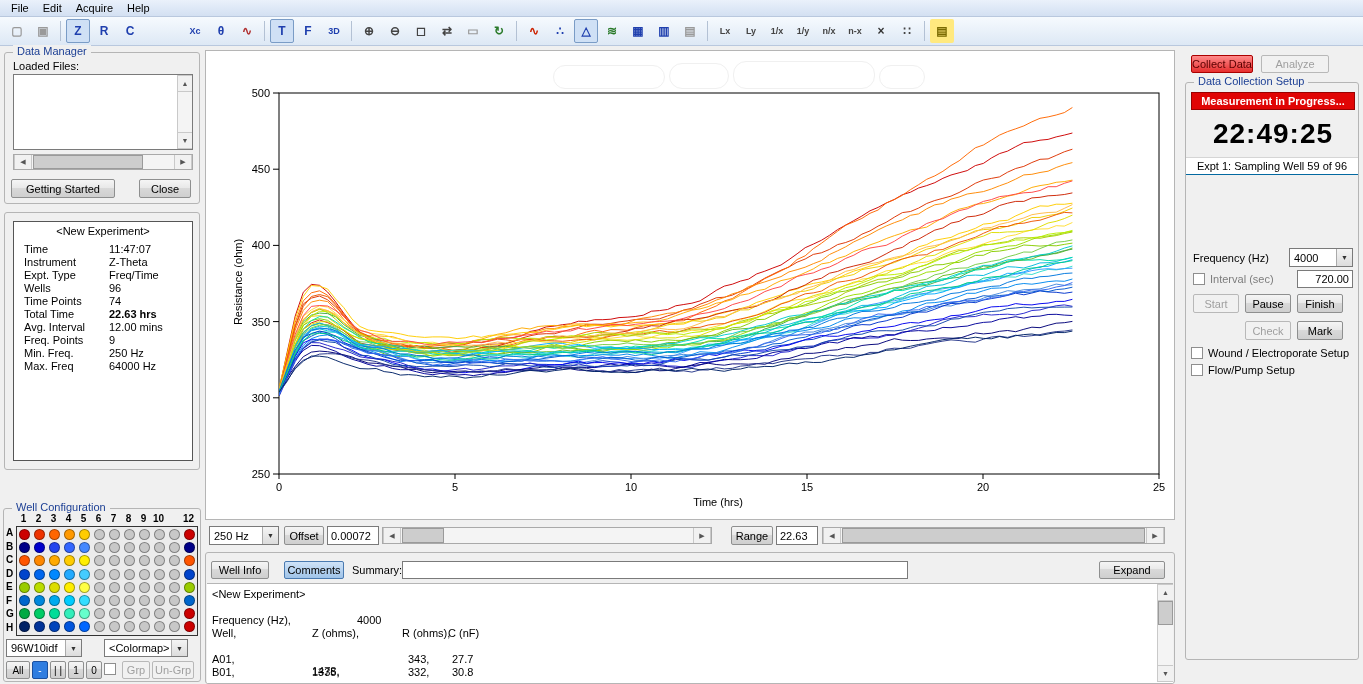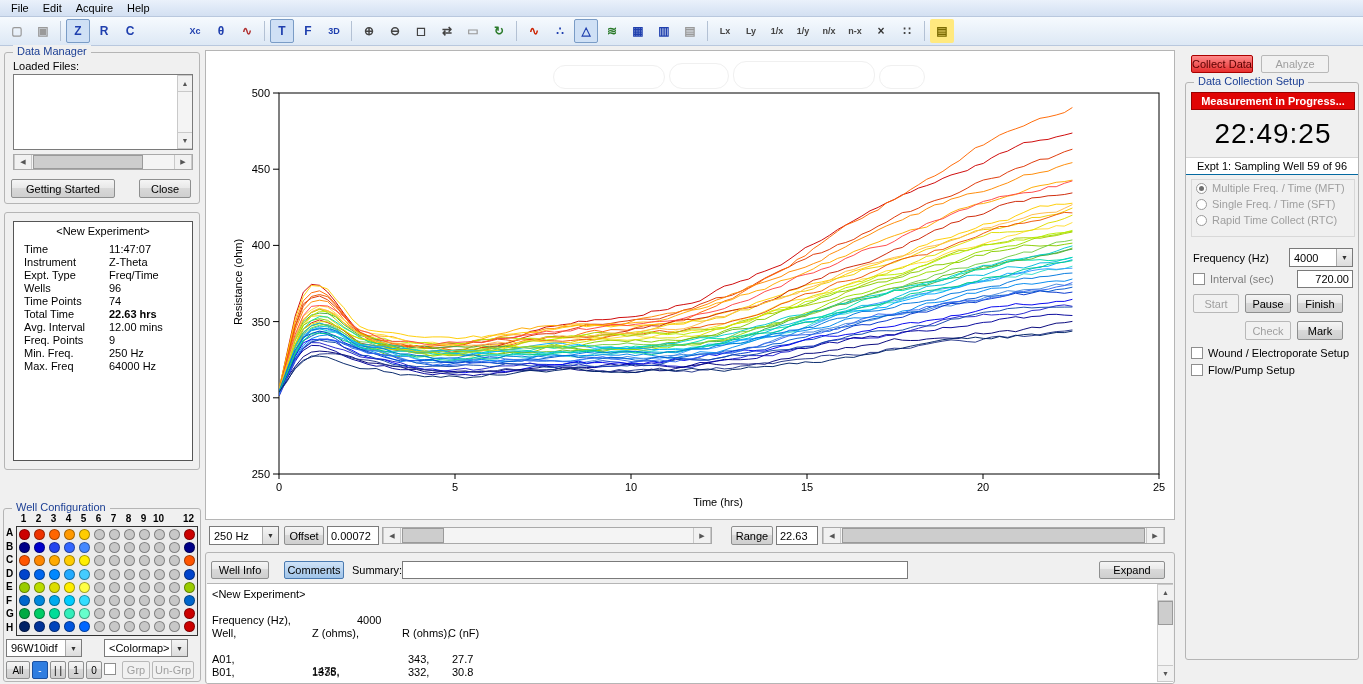--- a/index.html
+++ b/index.html
@@ -474,38 +474,24 @@
 </div>
 
 <div class="btn danger" style="left:1191px;top:55px;width:62px;height:18px">Collect Data</div>
 <div class="btn disabled" style="left:1261px;top:55px;width:68px;height:18px">Analyze</div>
 
 <div class="groupbox" style="left:1185px;top:82px;width:174px;height:578px">
   <span class="gb-label">Data Collection Setup</span>
 
   <div style="position:absolute;left:5px;top:9px;width:164px;height:18px;background:#e00505;border:1px solid #990000;box-sizing:border-box;color:#fff;font-weight:bold;display:flex;align-items:center;justify-content:center">Measurement in Progress...</div>
 
-  <div style="position:absolute;left:0;top:30px;width:174px;height:42px;display:flex;align-items:center;justify-content:center;font-size:28px;font-weight:normal;letter-spacing:1px">22:49:25</div>
+  <div style="position:absolute;left:0;top:30px;width:174px;height:42px;display:flex;align-items:center;justify-content:center;font-size:28px;font-weight:bold;letter-spacing:1px">22:49:25</div>
 
   <div style="position:absolute;left:0;top:74px;width:172px;height:16px;background:#fff;border-top:1px solid #d5d5d5;border-bottom:1px solid #0369a1;display:flex;align-items:center;justify-content:center;font-size:11px">Expt 1: Sampling Well 59 of 96</div>
 
-  <div id="modes" style="position:absolute;left:5px;top:96px;width:164px;height:58px;border:1px solid #d8d8d8;box-sizing:border-box">
-      <div style="display: flex; align-items: center; gap: 5px; padding: 2px 4px; color: rgb(159, 159, 159); white-space: nowrap;">
-        <span class="radio sel"></span>
-        <span>Multiple Freq. / Time (MFT)</span>
-      </div>
-      <div style="display: flex; align-items: center; gap: 5px; padding: 2px 4px; color: rgb(159, 159, 159); white-space: nowrap;">
-        <span class="radio"></span>
-        <span>Single Freq. / Time (SFT)</span>
-      </div>
-      <div style="display: flex; align-items: center; gap: 5px; padding: 2px 4px; color: rgb(159, 159, 159); white-space: nowrap;">
-        <span class="radio"></span>
-        <span>Rapid Time Collect (RTC)</span>
-      </div>
-    </div>
 
   <span class="lbl" style="left:7px;top:169px">Frequency (Hz)</span>
   <div class="combo" style="left:103px;top:165px;width:64px;height:19px">
     <span>4000</span>
     <span class="dd">▼</span>
   </div>
 
   <div class="chk-row" style="left:7px;top:190px">
     <span class="chk"></span>
     <span style="color:#7d7d7d">Interval (sec)</span>

